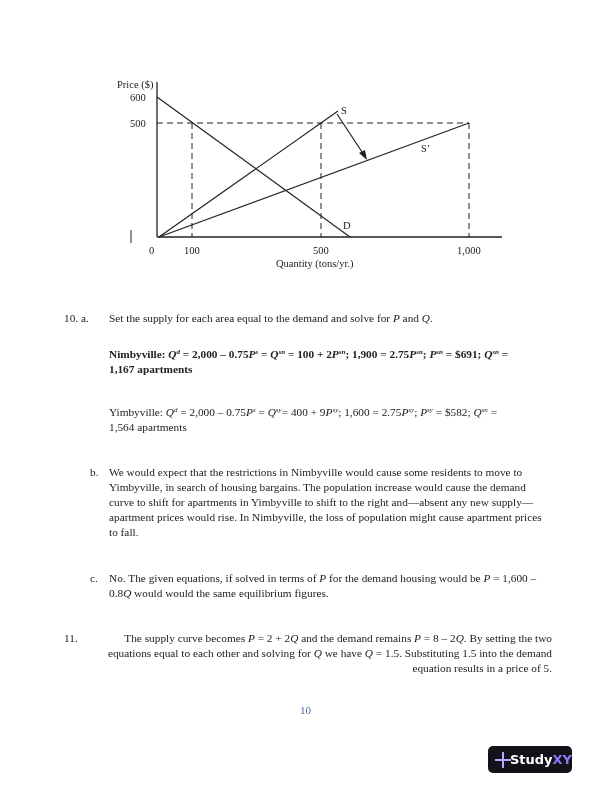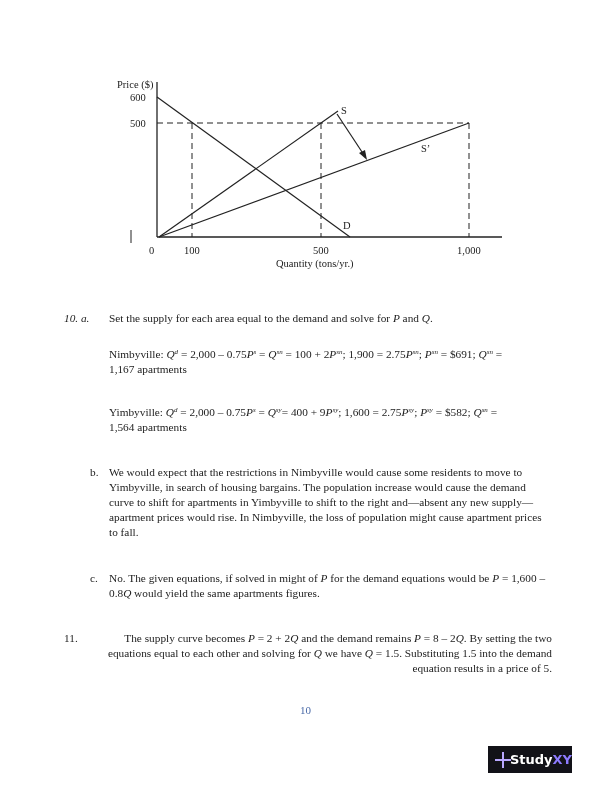--- a/index.html
+++ b/index.html
@@ -5,39 +5,39 @@
   html, body { margin: 0; padding: 0; }
   body {
     width: 612px; height: 792px; background: #ffffff; position: relative; overflow: hidden;
     font-family: "Liberation Serif", serif; color: #222;
   }
   .chart { position: absolute; left: 0; top: 0; width: 604px; height: 290px; }
   .chart svg { position: absolute; left: 0; top: 0; }
   .chart text { font-family: "Liberation Serif", serif; font-size: 10.5px; fill: #222; }
   .block { position: absolute; font-size: 11.3px; line-height: 15px; }
   .q10 { left: 64px; top: 311px; width: 480px; }
-  .q10 .num { position: absolute; left: 0; top: 0; font-style: italic; }
+  .q10 .num { position: absolute; left: 0; top: 0; }
   .q10 .txt { position: absolute; left: 45px; top: 0; white-space: nowrap; }
   .eq { left: 109px; width: 440px; }
-  .eq1 { top: 347px; }
+  .eq1 { top: 347px; font-weight: bold; }
   .eq2 { top: 405px; }
   .sub { left: 90px; width: 460px; }
   .sub .lbl { position: absolute; left: 0; top: 0; }
   .sub .body { position: absolute; left: 19px; top: 0; width: 440px; }
   .sub-b { top: 465px; }
   .sub-c { top: 571px; }
   .q11 { left: 64px; top: 631px; width: 480px; }
   .q11 .num { position: absolute; left: 0; top: 0; }
   .q11 .body { position: absolute; left: 14px; top: 0; width: 470px; text-indent: 0; text-align: right; }
   i { font-style: italic; }
   sup { font-size: 7px; line-height: 0; vertical-align: 4px; font-style: italic; }
   .page-num { position: absolute; left: 300px; top: 704px; font-size: 11px; color: #4a6aa8; }
   .badge {
     position: absolute; left: 488px; top: 746px; width: 84px; height: 27px;
-    background: #121218; border-radius: 0; display: flex; align-items: center;
+    background: #121218; border-radius: 5px; display: flex; align-items: center;
     font-family: "DejaVu Sans", sans-serif; font-weight: bold; font-size: 13px; color: #fff;
   }
   .badge .plus { width: 16px; height: 16px; margin-left: 7px; margin-right: 5px; position: relative; }
   .badge .plus::before, .badge .plus::after {
     content: ""; position: absolute; background: #b9a8ff;
   }
   .badge .plus::before { left: 7px; top: 0; width: 2px; height: 16px; }
   .badge .plus::after { left: 0; top: 7px; width: 16px; height: 2px; }
   .badge .xy { color: #8d7bff; }
 </style>
@@ -92,21 +92,21 @@
   <span>1,564 apartments</span>
 </div>
 
 <div class="block sub sub-b">
   <span class="lbl">b.</span>
   <div class="body">We would expect that the restrictions in Nimbyville would cause some residents to move to Yimbyville, in search of housing bargains.  The population increase would cause the demand curve to shift for apartments in Yimbyville to shift to the right and—absent any new supply—apartment prices would rise.  In Nimbyville, the loss of population might cause apartment prices to fall.</div>
 </div>
 
 <div class="block sub sub-c">
   <span class="lbl">c.</span>
-  <div class="body"><span>No. The given equations, if solved in might of </span><i>P</i><span> for the demand equations would be </span><i>P</i><span> = 1,600 – 0.8</span><i>Q</i><span> would yield the same apartments figures.</span></div>
+  <div class="body"><span>No. The given equations, if solved in terms of </span><i>P</i><span> for the demand housing would be </span><i>P</i><span> = 1,600 – 0.8</span><i>Q</i><span> would would the same equilibrium figures.</span></div>
 </div>
 
 <div class="block q11">
   <span class="num">11.</span>
   <div class="body" style="left:22px; width:466px;"><span>The supply curve becomes </span><i>P</i><span> = 2 + 2</span><i>Q</i><span> and the demand remains </span><i>P</i><span> = 8 – 2</span><i>Q</i><span>. By setting the two equations equal to each other and solving for </span><i>Q</i><span> we have </span><i>Q</i><span> = 1.5. Substituting 1.5 into the demand equation results in a price of 5.</span></div>
 </div>
 
 <div class="page-num">10</div>
 
 <div class="badge">

